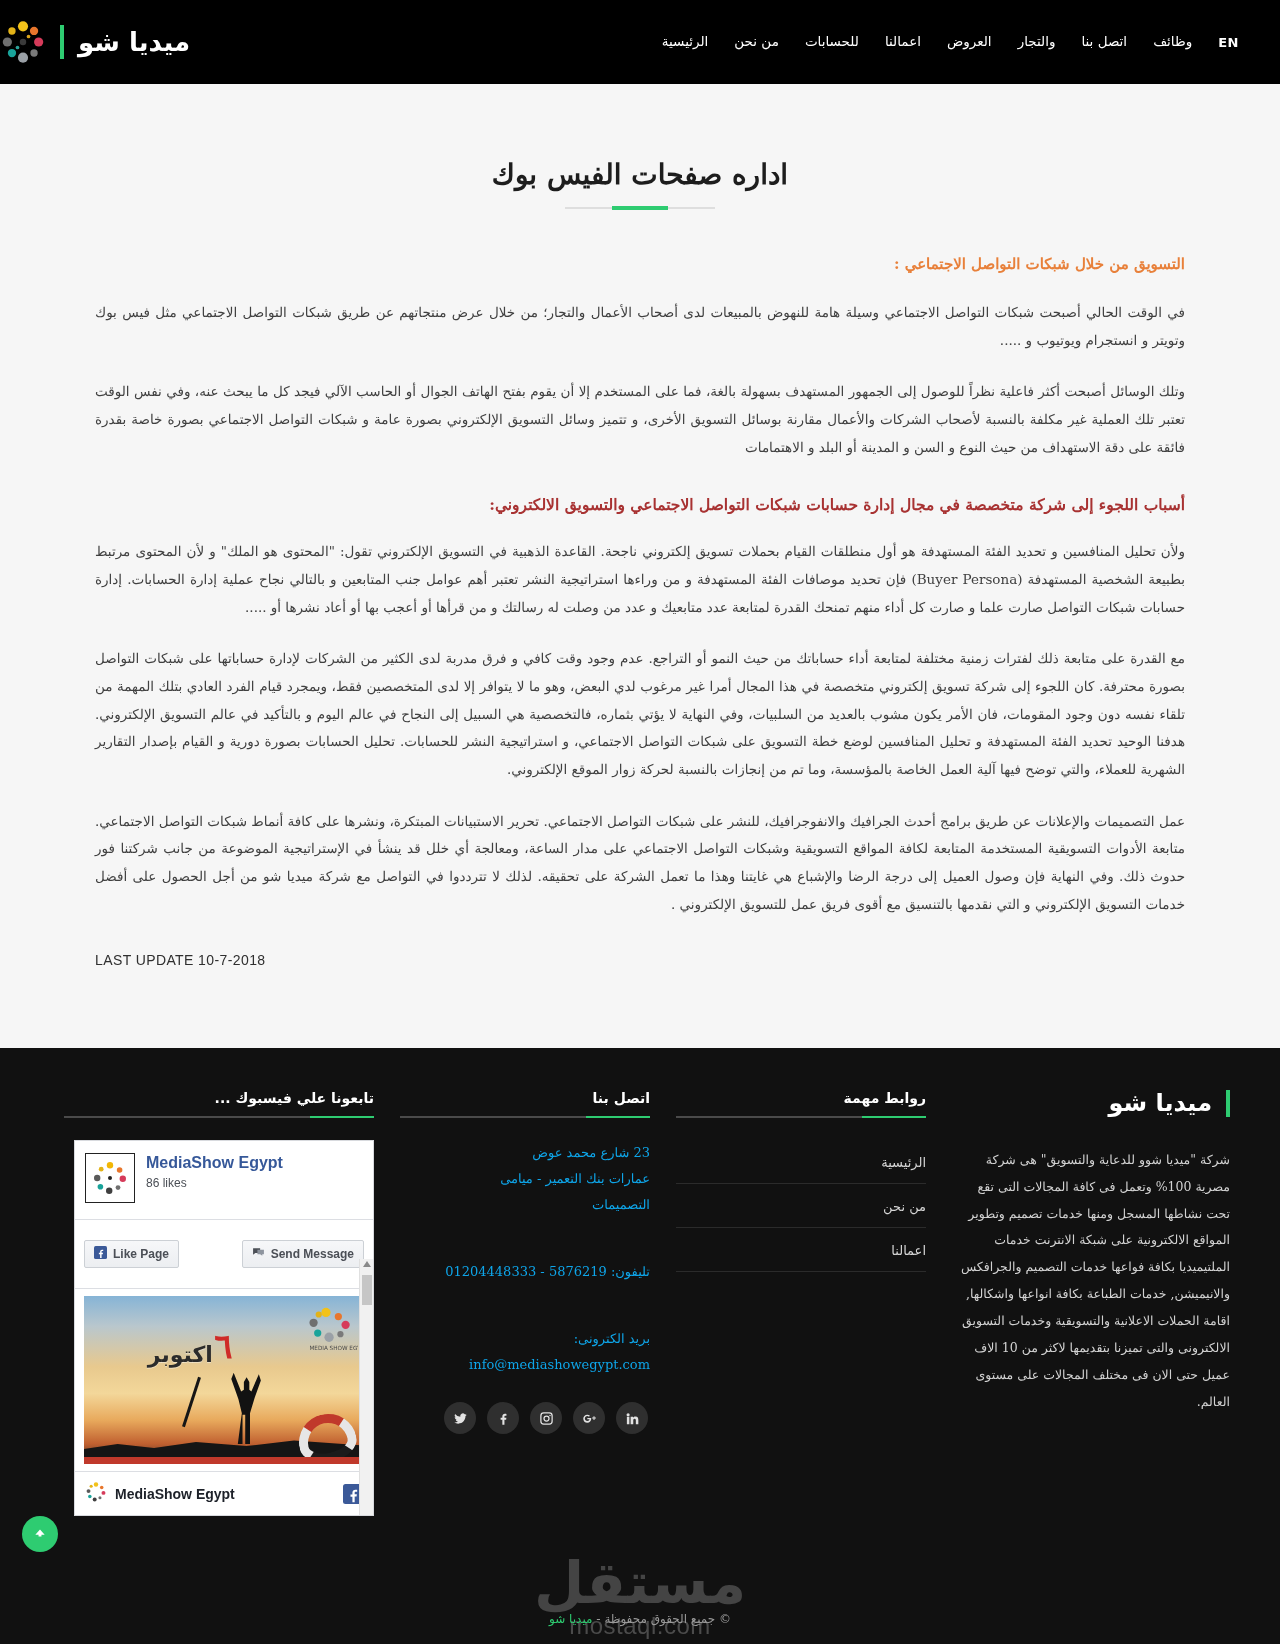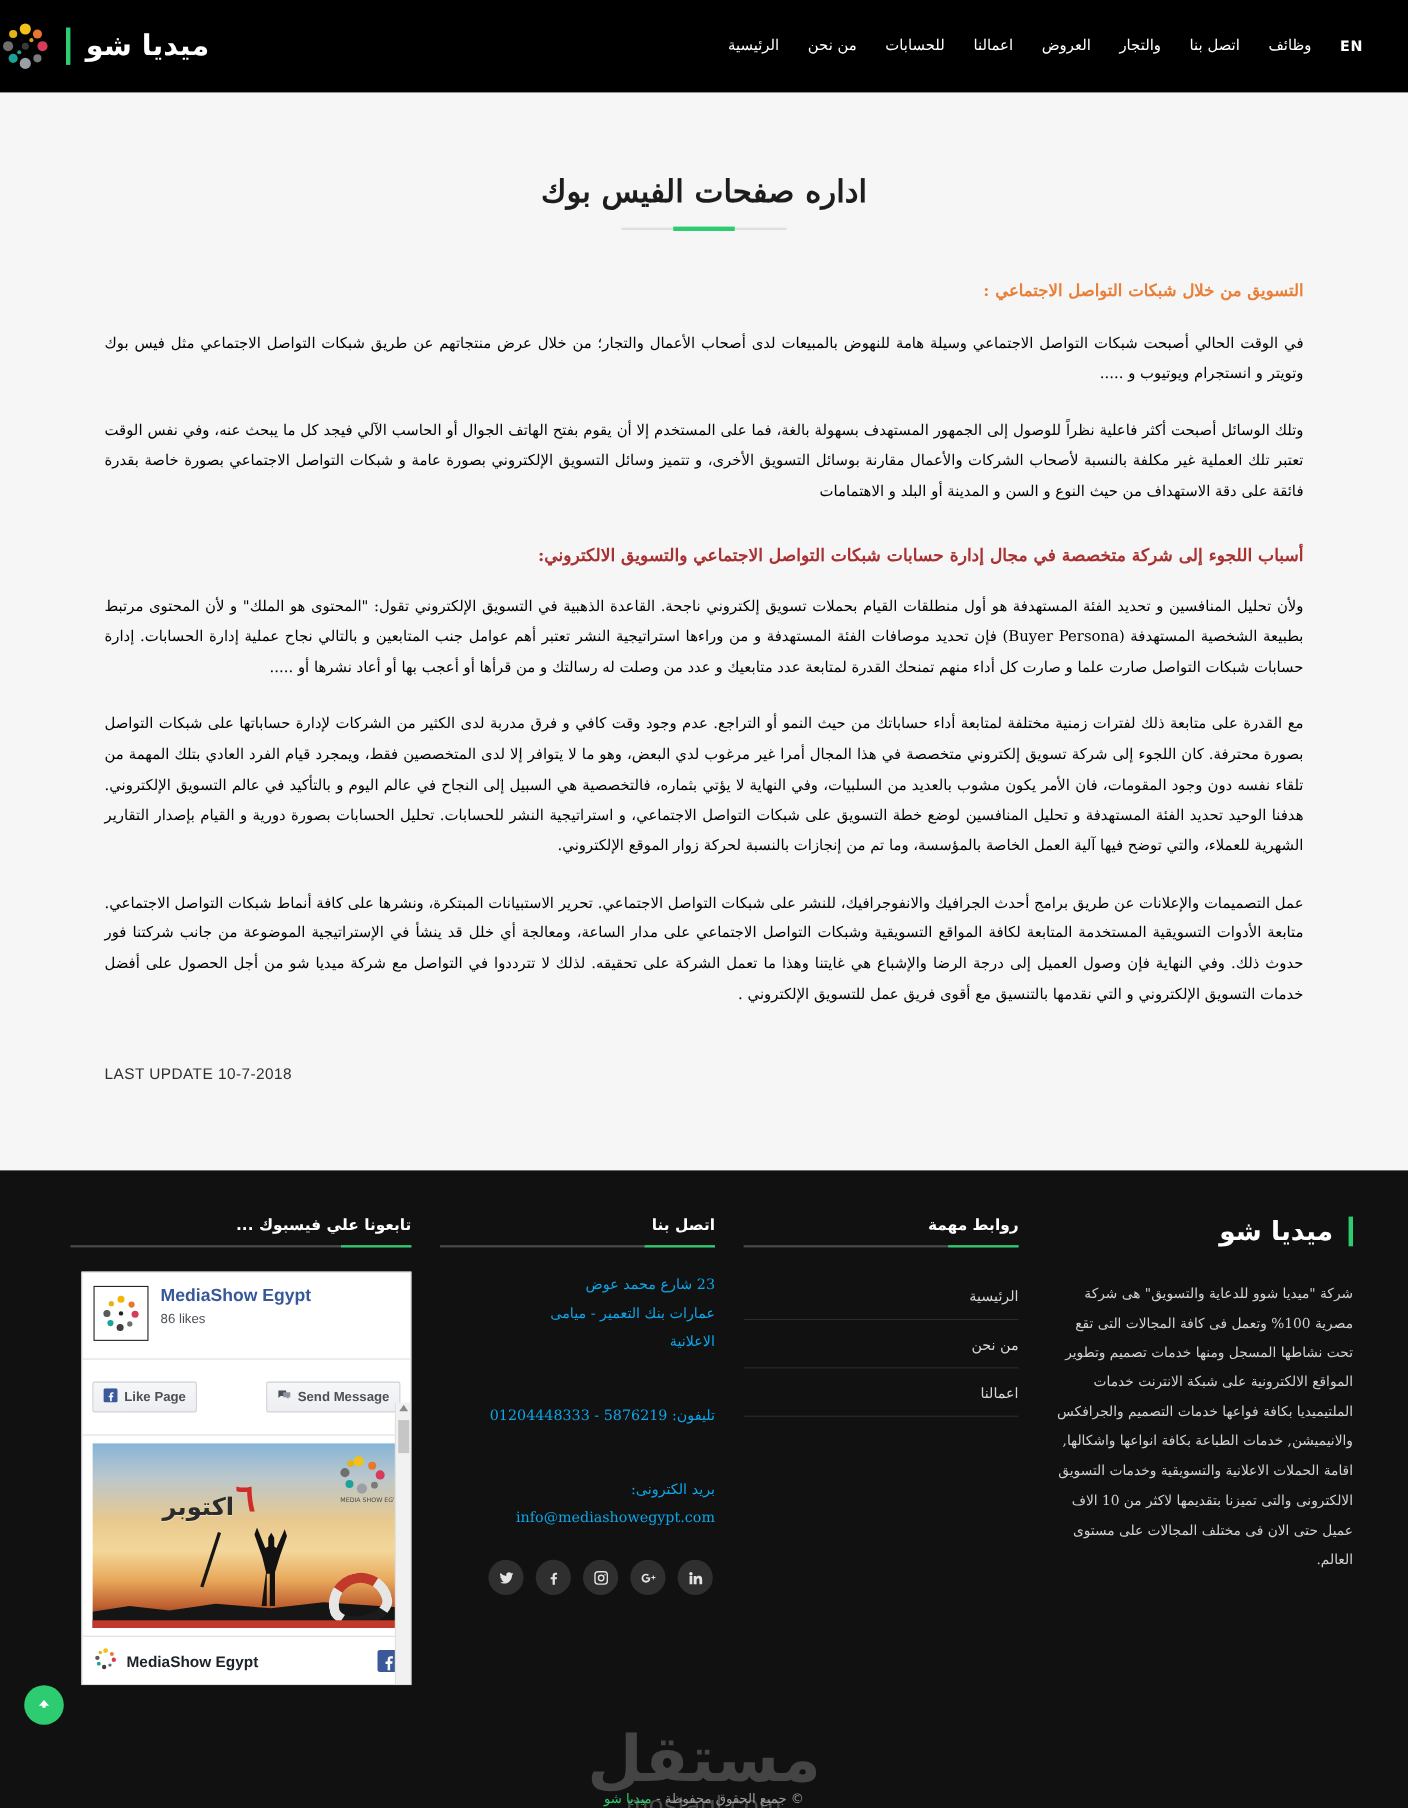--- a/index.html
+++ b/index.html
@@ -103,33 +103,33 @@
   }
   .sub-heading {
     color: #a83232;
     font-size: 15.5px;
     font-weight: bold;
     text-align: right;
     margin: 34px 0 24px 0;
     font-family: "DejaVu Serif", "Liberation Serif", serif;
   }
   .body-para {
-    color: #000000;
+    color: #404040;
     font-size: 13.5px;
     line-height: 2.05;
     text-align: justify;
     margin-bottom: 24px;
     font-family: "DejaVu Serif", "Liberation Serif", serif;
   }
   .last-update {
     color: #2f2f2f;
     font-size: 14px;
     text-align: left;
     direction: ltr;
-    margin-top: 50px;
+    margin-top: 34px;
     letter-spacing: .4px;
     font-family: "Liberation Sans", sans-serif;
   }
 
   
   .site-footer {
     background: #111111;
     padding: 42px 0 0 0;
     color: #cfcfcf;
   }
@@ -444,21 +444,21 @@
         </li>
       </ul>
     </div>
 
     <div class="fcol contact">
       <div class="fcol-title">اتصل بنا</div>
       <div class="fcol-rule"></div>
 
       <div class="contact-line">23 شارع محمد عوض</div>
       <div class="contact-line">عمارات بنك التعمير - ميامى</div>
-      <div class="contact-line">الاعلانية</div>
+      <div class="contact-line">التصميمات</div>
 
       <div class="contact-line ltrnum">
         <span>تليفون:</span>
         <span>5876219 - 01204448333</span>
       </div>
       <div class="contact-line ltrnum">
         <span>بريد الكترونى:</span>
         <span>info@mediashowegypt.com</span>
       </div>
 

